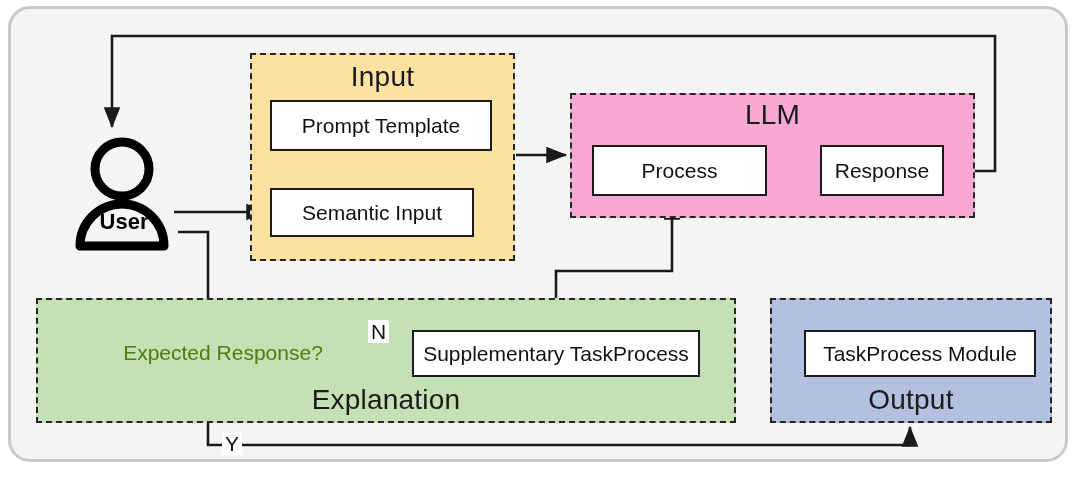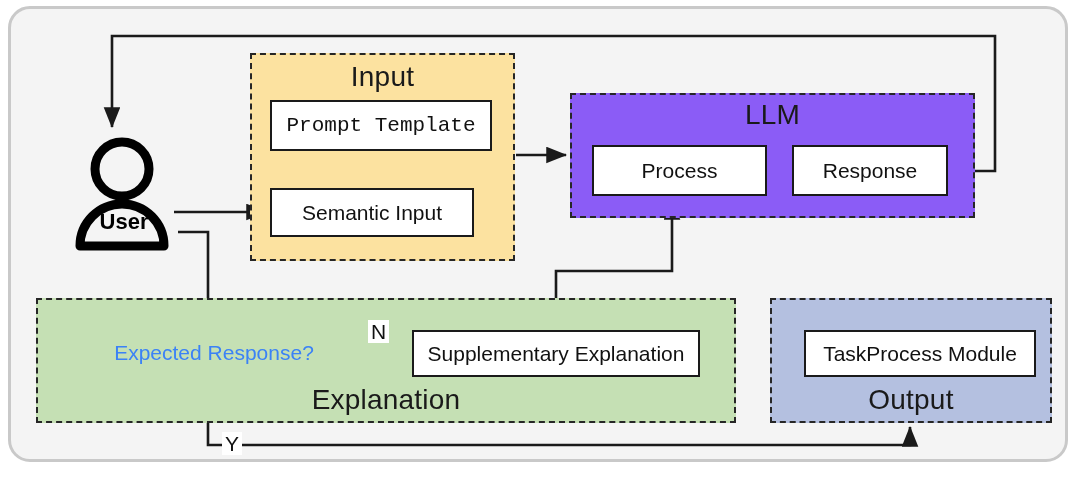--- a/index.html
+++ b/index.html
@@ -15,43 +15,43 @@
 
   
   .group{position:absolute;box-sizing:border-box;border:2.5px dashed #262626;}
   .group-title{
     position:absolute;left:0;width:100%;text-align:center;
     font-size:28px;color:#1a1a1a;font-family:"Liberation Sans",sans-serif;
     letter-spacing:.2px;
   }
 
   #grp-input{left:250px;top:53px;width:265px;height:208px;background:#fce2a0;}
-  #grp-llm{left:570px;top:93px;width:405px;height:125px;background:#8b5cf6;}
+  #grp-llm{left:570px;top:93px;width:405px;height:125px;background:#f9a8d4;}
   #grp-interaction{left:36px;top:298px;width:700px;height:125px;background:#c5e0b4;}
   #grp-output{left:770px;top:298px;width:282px;height:125px;background:#b4c0e0;}
 
   
   .node{
     position:absolute;box-sizing:border-box;background:#ffffff;
     border:2.5px solid #1a1a1a;display:flex;align-items:center;justify-content:center;
     font-size:21px;color:#111;white-space:nowrap;
   }
-  #n-prompt{left:270px;top:100px;width:222px;height:51px;font-family:Liberation Mono, monospace;}
+  #n-prompt{left:270px;top:100px;width:222px;height:51px;}
   #n-semantic{left:270px;top:188px;width:204px;height:49px;}
   #n-process{left:592px;top:145px;width:175px;height:51px;text-align:right;}
-  #n-response{left:792px;top:145px;width:156px;height:51px;}
+  #n-response{left:820px;top:145px;width:124px;height:51px;}
   #n-supp{left:412px;top:330px;width:288px;height:47px;}
   #n-task{left:795px;top:330px;width:232px;height:47px;margin-left:9px;}
 
   
   #diamond-wrap{position:absolute;left:60px;top:322px;width:300px;height:62px;}
   #diamond-label{
-    position:absolute;left:4px;top:0;width:300px;height:62px;
+    position:absolute;left:13px;top:0;width:300px;height:62px;
     display:flex;align-items:center;justify-content:center;
-    font-size:21px;color:#3b82f6;white-space:nowrap;z-index:3;
+    font-size:21px;color:#4d7c0f;white-space:nowrap;z-index:3;
   }
   #user-label{
     position:absolute;left:78px;top:209px;width:92px;height:26px;
     display:flex;align-items:center;justify-content:center;
     font-size:22px;font-weight:bold;color:#000;z-index:4;
   }
 
   
   .edge-label{
     position:absolute;background:#ffffff;font-size:21px;color:#111;
@@ -116,21 +116,21 @@
   <div class="group" id="grp-output">
     <div class="group-title" style="top:84px;">Output</div>
   </div>
 
   <div class="node" id="n-prompt">Prompt Template</div>
   <div class="node" id="n-semantic">Semantic Input</div>
 
   <div class="node" id="n-process">Process</div>
   <div class="node" id="n-response">Response</div>
 
-  <div class="node" id="n-supp">Supplementary Explanation</div>
+  <div class="node" id="n-supp">Supplementary TaskProcess</div>
 
   <div class="node" id="n-task">TaskProcess Module</div>
 
   <div id="diamond-wrap">
     <div id="diamond-label">Expected Response?</div>
   </div>
 
   <div id="user-label">User</div>
 
   <div class="edge-label" id="lbl-n">N</div>

